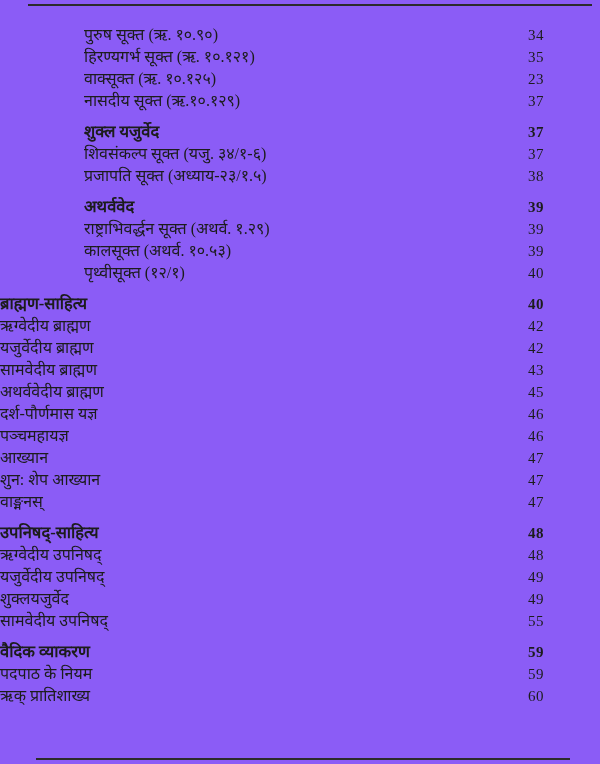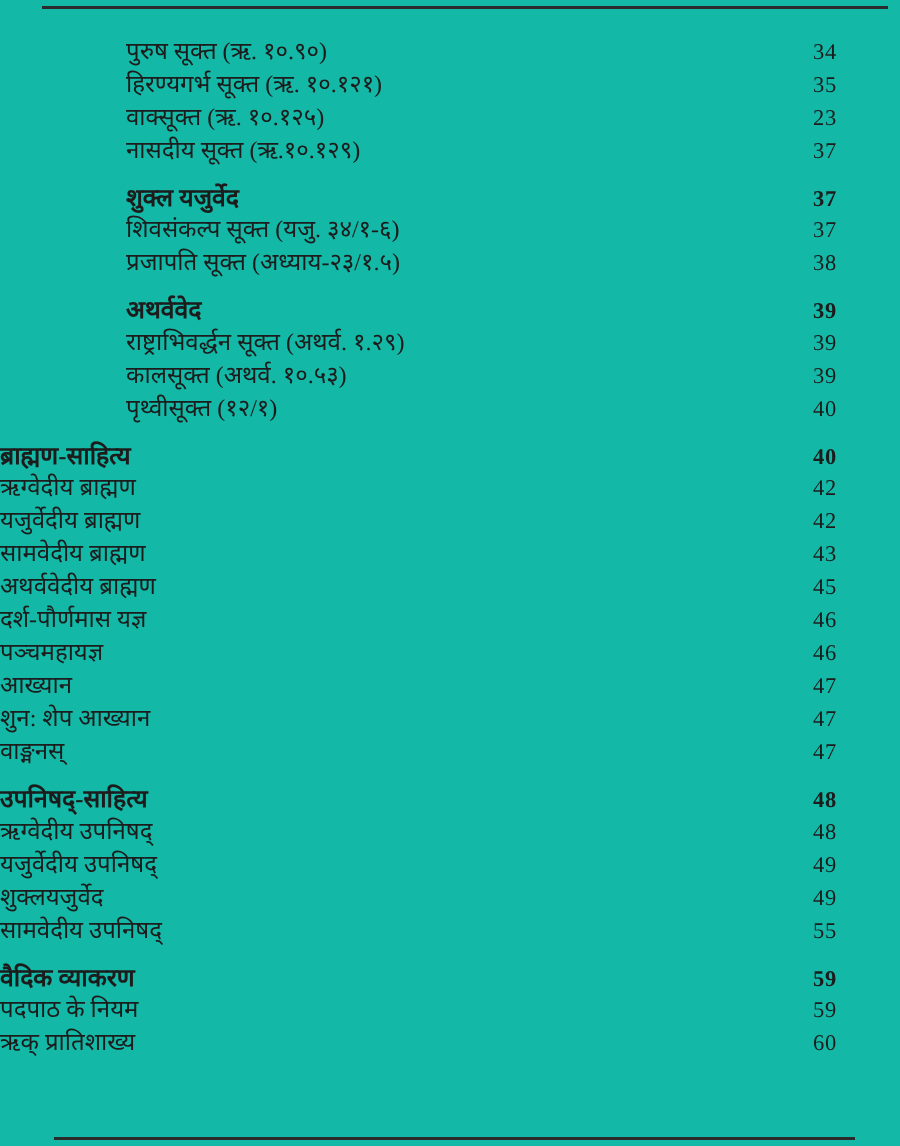--- a/index.html
+++ b/index.html
@@ -4,21 +4,21 @@
 <style>
   html, body {
     margin: 0;
     padding: 0;
     background: #ffffff;
   }
   .page {
     position: relative;
     width: 600px;
     height: 764px;
-    background: #14b8a6;
+    background: #8b5cf6;
     overflow: hidden;
     font-family: "Liberation Serif", "DejaVu Sans", serif;
     color: #1c1c1c;
   }
   .rule {
     position: absolute;
     background: #2b2b2b;
   }
   .rule.top {
     top: 4px;
@@ -42,21 +42,21 @@
     line-height: 22px;
   }
   .row .label {
     flex: 1;
     font-size: 16px;
     white-space: nowrap;
     overflow: hidden;
   }
   .row .pg {
     width: 44px;
-    text-align: right;
+    text-align: center;
     font-size: 15px;
     letter-spacing: 0.5px;
   }
   .indent1 .label { }
   .indent2 .label { padding-left: 84px; }
   .header {
     font-weight: bold;
     margin-top: 9px;
     gap: 44px;
   }

